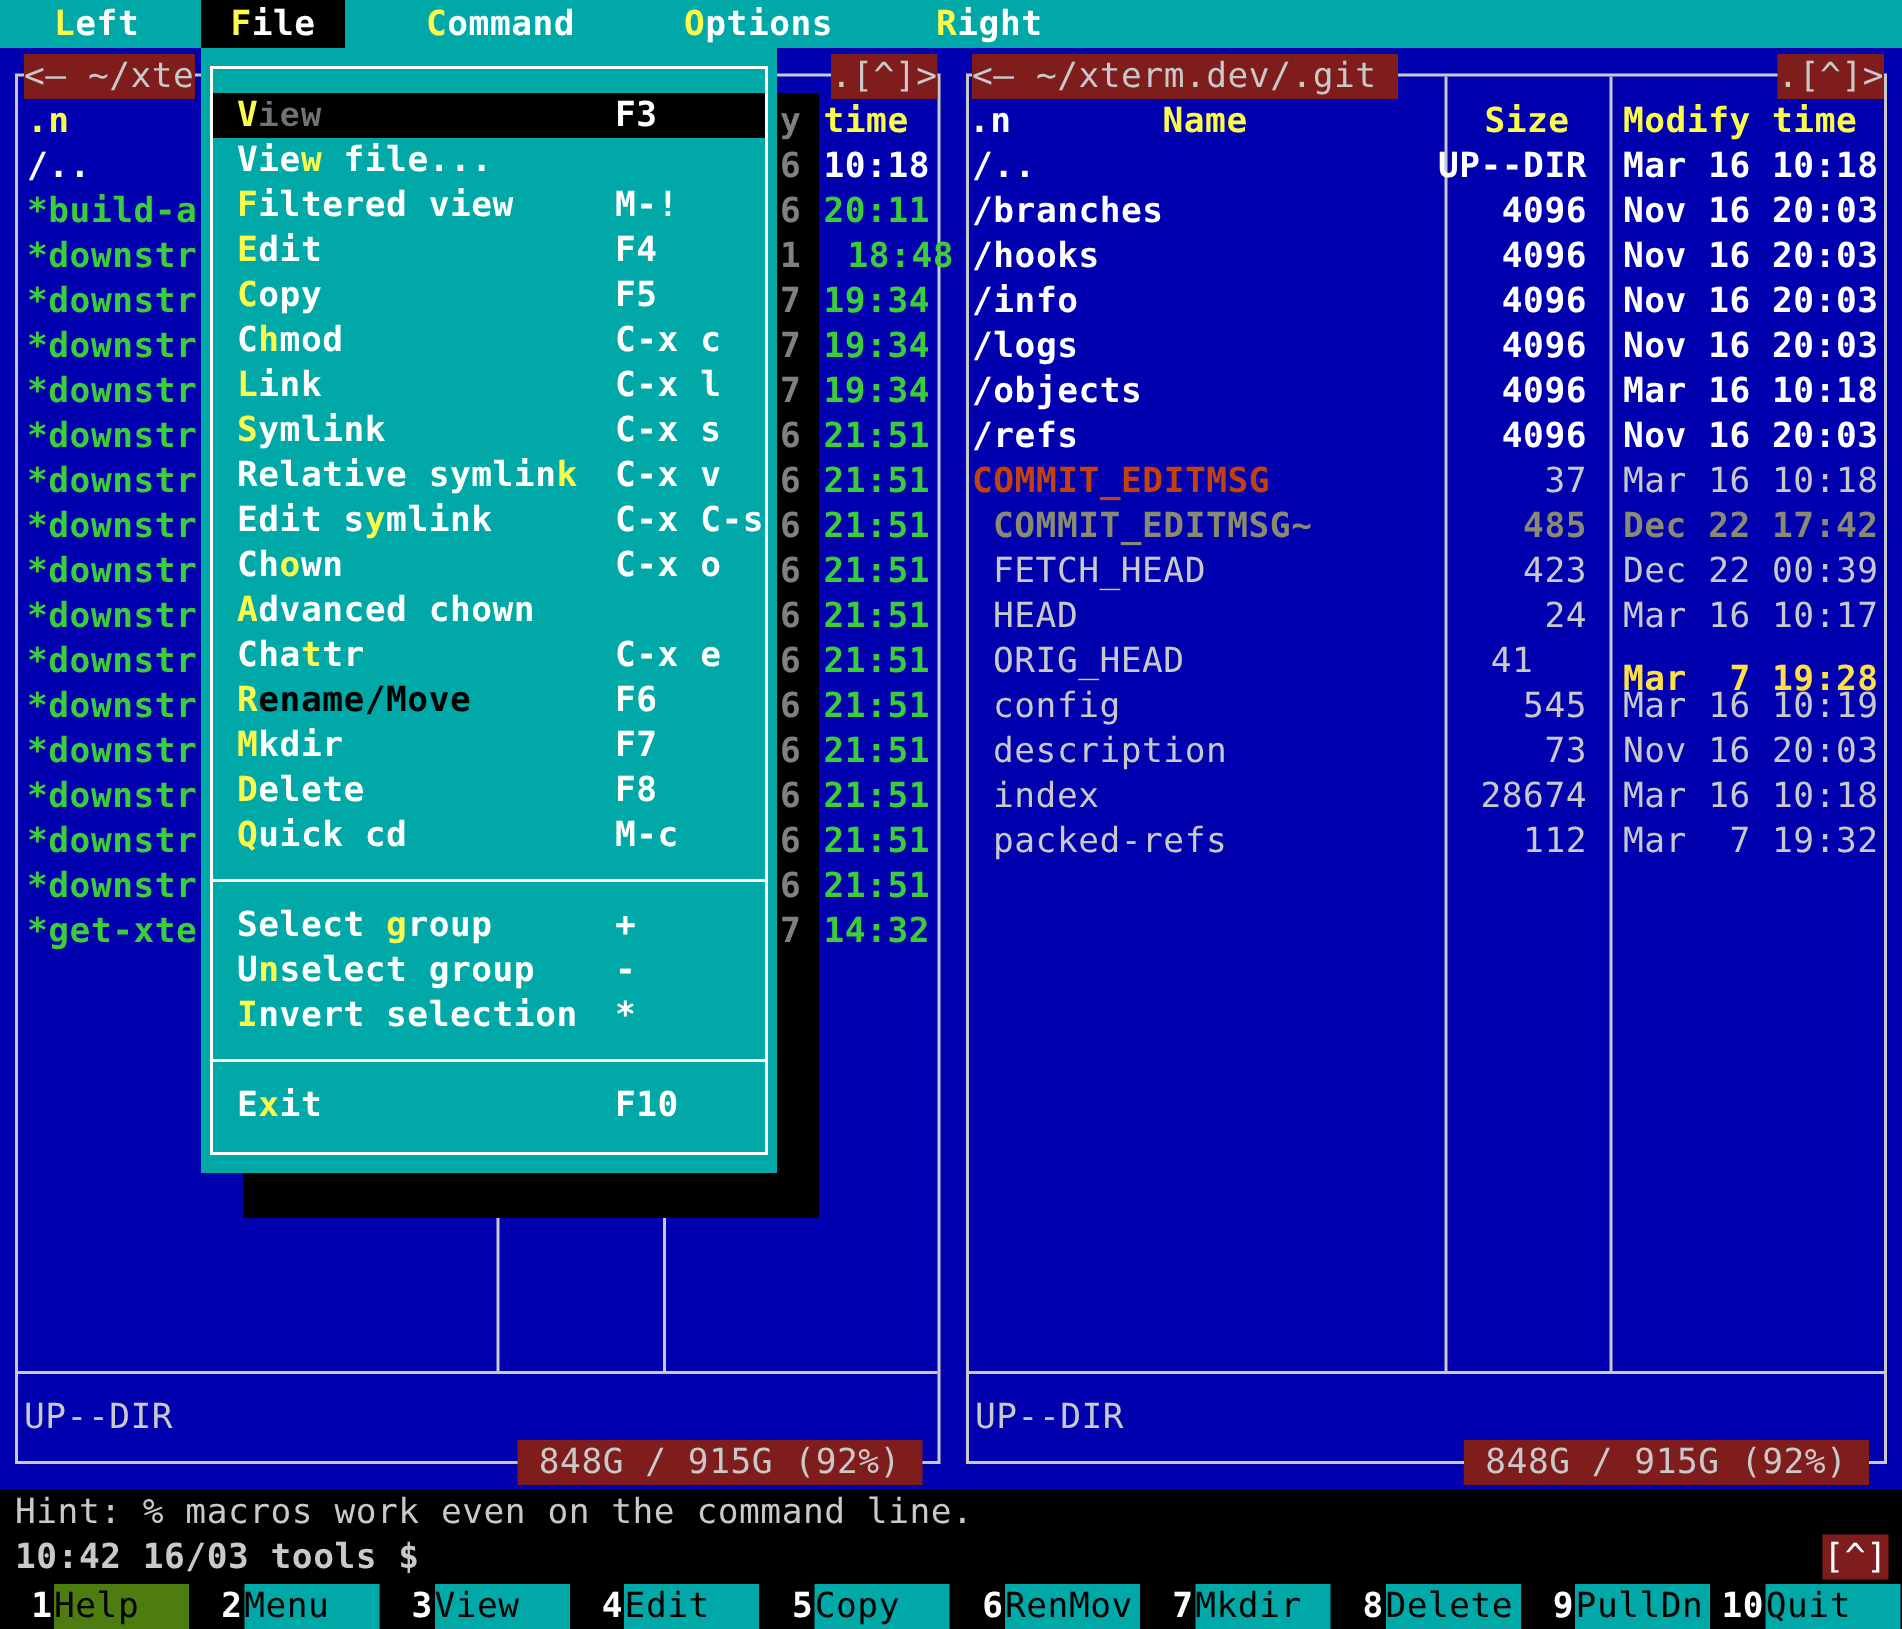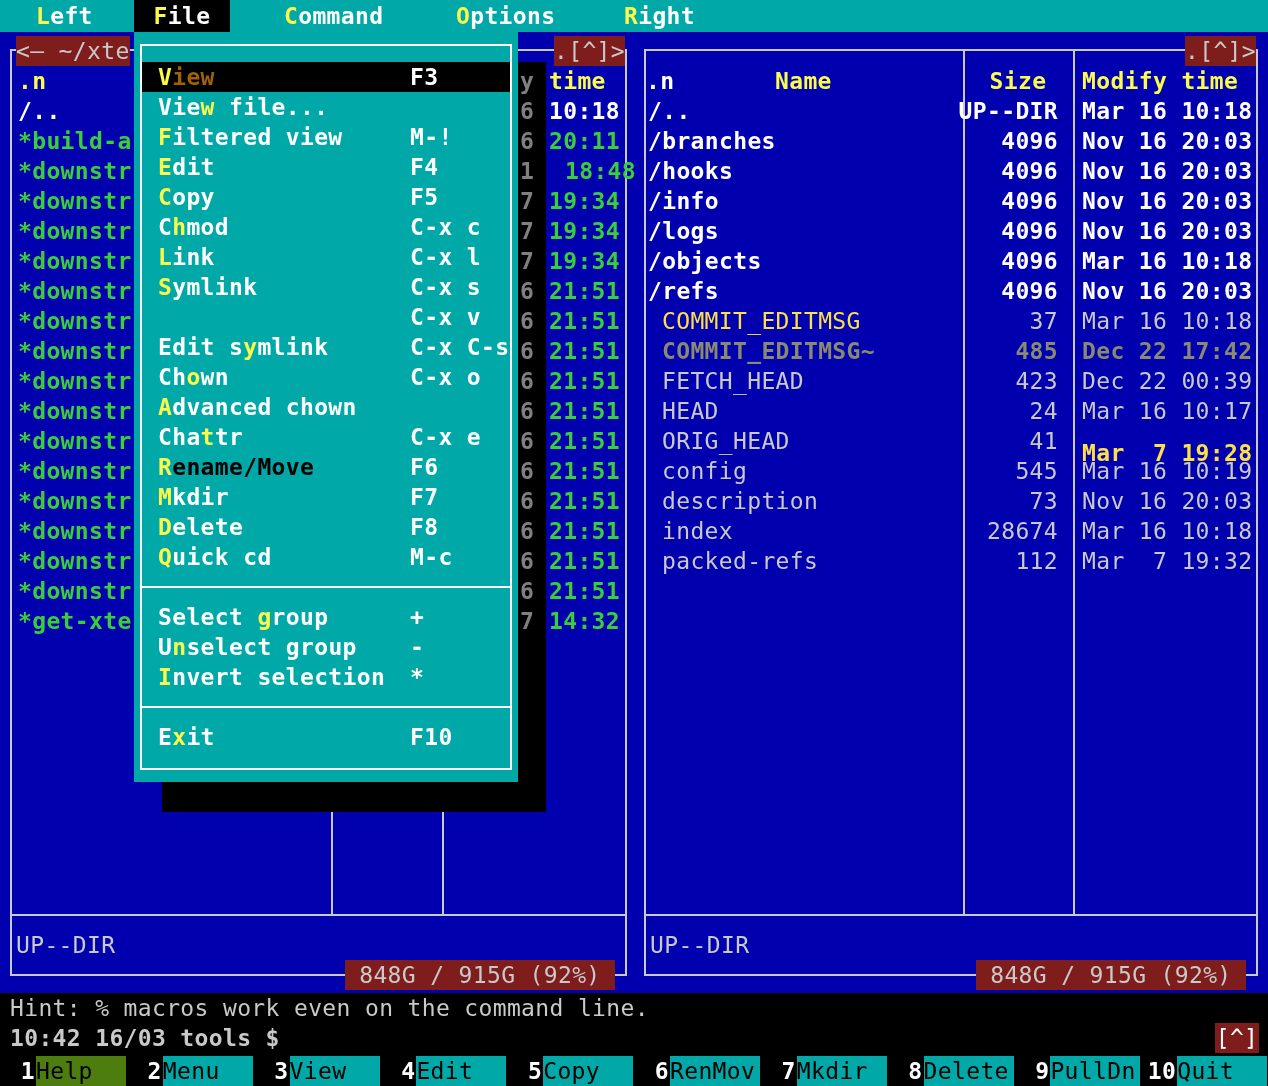--- a/index.html
+++ b/index.html
@@ -76,20 +76,21 @@
       <div class="abs b" style="left: 18px; top: 606px; color: rgb(59, 206, 59); z-index: 3;">*get-xte</div>
       <div class="abs b" style="left: 549px; top: 606px; color: rgb(59, 206, 59); z-index: 3;">14:32</div>
     </div>
   <div class="abs z3" style="left:16px;top:930px;color:#C9C9C9;">UP--DIR</div>
   <div class="abs bluebg z3" style="left:345px;top:960px;height:30px;color:#C9C9C9;"> 848G / 915G (92%) </div>
 
   <div class="pbox" style="left:644px;top:49px;width:614px;height:927px;"></div>
   <div class="vline" style="left:963px;top:51px;width:2px;height:864px;"></div>
   <div class="vline" style="left:1073px;top:51px;width:2px;height:864px;"></div>
   <div class="hline" style="left:646px;top:914px;width:610px;height:2px;"></div>
+  <div class="abs bluebg z3" style="left:648px;top:36px;height:30px;color:#C9C9C9;">&lt;— ~/xterm.dev/.git </div>
   <div class="abs bluebg z3" style="left:1185px;top:36px;height:30px;color:#C9C9C9;">.[^]&gt;</div>
   <div class="abs b z3" style="left:646px;top:66px;color:#FFFFFF;">.n</div>
   <div class="abs b z3" style="left:775px;top:66px;color:#FBFB4C;">Name</div>
   <div class="abs b z3" style="left:963px;top:66px;width:110px;text-align:center;color:#FBFB4C;">Size</div>
   <div class="abs b z3" style="left:1082px;top:66px;color:#FBFB4C;">Modify time</div>
   <div>
       <div class="abs b" style="left: 648px; top: 96px; color: rgb(255, 255, 255); z-index: 3;">/..</div>
       <div class="abs b" style="left: 958px; top: 96px; width: 100px; text-align: right; color: rgb(255, 255, 255); z-index: 3;">UP--DIR</div>
       <div class="abs b" style="left: 1082px; top: 96px; color: rgb(255, 255, 255); z-index: 3;">Mar 16 10:18</div>
       <div class="abs b" style="left: 648px; top: 126px; color: rgb(255, 255, 255); z-index: 3;">/branches</div>
@@ -103,34 +104,34 @@
       <div class="abs b" style="left: 1082px; top: 186px; color: rgb(255, 255, 255); z-index: 3;">Nov 16 20:03</div>
       <div class="abs b" style="left: 648px; top: 216px; color: rgb(255, 255, 255); z-index: 3;">/logs</div>
       <div class="abs b" style="left: 958px; top: 216px; width: 100px; text-align: right; color: rgb(255, 255, 255); z-index: 3;">4096</div>
       <div class="abs b" style="left: 1082px; top: 216px; color: rgb(255, 255, 255); z-index: 3;">Nov 16 20:03</div>
       <div class="abs b" style="left: 648px; top: 246px; color: rgb(255, 255, 255); z-index: 3;">/objects</div>
       <div class="abs b" style="left: 958px; top: 246px; width: 100px; text-align: right; color: rgb(255, 255, 255); z-index: 3;">4096</div>
       <div class="abs b" style="left: 1082px; top: 246px; color: rgb(255, 255, 255); z-index: 3;">Mar 16 10:18</div>
       <div class="abs b" style="left: 648px; top: 276px; color: rgb(255, 255, 255); z-index: 3;">/refs</div>
       <div class="abs b" style="left: 958px; top: 276px; width: 100px; text-align: right; color: rgb(255, 255, 255); z-index: 3;">4096</div>
       <div class="abs b" style="left: 1082px; top: 276px; color: rgb(255, 255, 255); z-index: 3;">Nov 16 20:03</div>
-      <div class="abs" style="left: 662px; top: 306px; color: #fde047; z-index: 3;">COMMIT_EDITMSG</div>
+      <div class="abs" style="left: 648px; top: 306px; color: #c2410c; z-index: 3; font-weight: bold;">COMMIT_EDITMSG</div>
       <div class="abs" style="left: 958px; top: 306px; width: 100px; text-align: right; color: rgb(201, 201, 201); z-index: 3;">37</div>
       <div class="abs" style="left: 1082px; top: 306px; color: rgb(201, 201, 201); z-index: 3;">Mar 16 10:18</div>
       <div class="abs b" style="left: 662px; top: 336px; color: rgb(138, 138, 112); z-index: 3;">COMMIT_EDITMSG~</div>
       <div class="abs b" style="left: 958px; top: 336px; width: 100px; text-align: right; color: rgb(138, 138, 112); z-index: 3;">485</div>
       <div class="abs b" style="left: 1082px; top: 336px; color: rgb(138, 138, 112); z-index: 3;">Dec 22 17:42</div>
       <div class="abs" style="left: 662px; top: 366px; color: rgb(201, 201, 201); z-index: 3;">FETCH_HEAD</div>
       <div class="abs" style="left: 958px; top: 366px; width: 100px; text-align: right; color: rgb(201, 201, 201); z-index: 3;">423</div>
       <div class="abs" style="left: 1082px; top: 366px; color: rgb(201, 201, 201); z-index: 3;">Dec 22 00:39</div>
       <div class="abs" style="left: 662px; top: 396px; color: rgb(201, 201, 201); z-index: 3;">HEAD</div>
       <div class="abs" style="left: 958px; top: 396px; width: 100px; text-align: right; color: rgb(201, 201, 201); z-index: 3;">24</div>
       <div class="abs" style="left: 1082px; top: 396px; color: rgb(201, 201, 201); z-index: 3;">Mar 16 10:17</div>
       <div class="abs" style="left: 662px; top: 426px; color: rgb(201, 201, 201); z-index: 3;">ORIG_HEAD</div>
-      <div class="abs" style="left: 958px; top: 426px; width: 100px; text-align: right; color: rgb(201, 201, 201); z-index: 3;">41</div>
+      <div class="abs" style="left: 958px; top: 426px; width: 100px; text-align: center; color: rgb(201, 201, 201); z-index: 3;">41</div>
       <div class="abs" style="left: 1082px; top: 438px; color: #fde047; z-index: 3; font-weight: bold;">Mar  7 19:28</div>
       <div class="abs" style="left: 662px; top: 456px; color: rgb(201, 201, 201); z-index: 3;">config</div>
       <div class="abs" style="left: 958px; top: 456px; width: 100px; text-align: right; color: rgb(201, 201, 201); z-index: 3;">545</div>
       <div class="abs" style="left: 1082px; top: 456px; color: rgb(201, 201, 201); z-index: 3;">Mar 16 10:19</div>
       <div class="abs" style="left: 662px; top: 486px; color: rgb(201, 201, 201); z-index: 3;">description</div>
       <div class="abs" style="left: 958px; top: 486px; width: 100px; text-align: right; color: rgb(201, 201, 201); z-index: 3;">73</div>
       <div class="abs" style="left: 1082px; top: 486px; color: rgb(201, 201, 201); z-index: 3;">Nov 16 20:03</div>
       <div class="abs" style="left: 662px; top: 516px; color: rgb(201, 201, 201); z-index: 3;">index</div>
       <div class="abs" style="left: 958px; top: 516px; width: 100px; text-align: right; color: rgb(201, 201, 201); z-index: 3;">28674</div>
       <div class="abs" style="left: 1082px; top: 516px; color: rgb(201, 201, 201); z-index: 3;">Mar 16 10:18</div>
@@ -159,29 +160,29 @@
       <div class="abs b" style="left: 520px; top: 456px; color: rgb(128, 128, 128); z-index: 3;">6</div>
       <div class="abs b" style="left: 520px; top: 486px; color: rgb(128, 128, 128); z-index: 3;">6</div>
       <div class="abs b" style="left: 520px; top: 516px; color: rgb(128, 128, 128); z-index: 3;">6</div>
       <div class="abs b" style="left: 520px; top: 546px; color: rgb(128, 128, 128); z-index: 3;">6</div>
       <div class="abs b" style="left: 520px; top: 576px; color: rgb(128, 128, 128); z-index: 3;">6</div>
       <div class="abs b" style="left: 520px; top: 606px; color: rgb(128, 128, 128); z-index: 3;">7</div>
     </div>
 
   <div class="menu">
     <div class="menuborder"></div>
-  <div class="abs" style="left: 8px; top: 30px; width: 368px; height: 30px; background: rgb(0, 0, 0);"><div class="abs b" style="left: 16px; top: 0px;"><span style="color: rgb(251, 251, 76);">V</span><span style="color: #a16207;">iew</span></div><div class="abs b" style="left: 268px; top: 0px; color: rgb(255, 255, 255);">F3</div></div>
+  <div class="abs" style="left: 8px; top: 30px; width: 368px; height: 30px; background: rgb(0, 0, 0);"><div class="abs b" style="left: 16px; top: 0px;"><span style="color: rgb(251, 251, 76);">V</span><span style="color: #737373; font-family: Liberation Mono, monospace;">iew</span></div><div class="abs b" style="left: 268px; top: 0px; color: rgb(255, 255, 255);">F3</div></div>
       <div class="abs" style="left: 8px; top: 60px; width: 368px; height: 30px; background: transparent;"><div class="abs b" style="left: 16px; top: 0px;"><span style="color: rgb(255, 255, 255);">Vie</span><span style="color: rgb(251, 251, 76);">w</span><span style="color: rgb(255, 255, 255);"> file...</span></div></div>
       <div class="abs" style="left: 8px; top: 90px; width: 368px; height: 30px; background: transparent;"><div class="abs b" style="left: 16px; top: 0px;"><span style="color: rgb(251, 251, 76);">F</span><span style="color: rgb(255, 255, 255);">iltered view</span></div><div class="abs b" style="left: 268px; top: 0px; color: rgb(255, 255, 255);">M-!</div></div>
       <div class="abs" style="left: 8px; top: 120px; width: 368px; height: 30px; background: transparent;"><div class="abs b" style="left: 16px; top: 0px;"><span style="color: rgb(251, 251, 76);">E</span><span style="color: rgb(255, 255, 255);">dit</span></div><div class="abs b" style="left: 268px; top: 0px; color: rgb(255, 255, 255);">F4</div></div>
       <div class="abs" style="left: 8px; top: 150px; width: 368px; height: 30px; background: transparent;"><div class="abs b" style="left: 16px; top: 0px;"><span style="color: rgb(251, 251, 76);">C</span><span style="color: rgb(255, 255, 255);">opy</span></div><div class="abs b" style="left: 268px; top: 0px; color: rgb(255, 255, 255);">F5</div></div>
       <div class="abs" style="left: 8px; top: 180px; width: 368px; height: 30px; background: transparent;"><div class="abs b" style="left: 16px; top: 0px;"><span style="color: rgb(255, 255, 255);">C</span><span style="color: rgb(251, 251, 76);">h</span><span style="color: rgb(255, 255, 255);">mod</span></div><div class="abs b" style="left: 268px; top: 0px; color: rgb(255, 255, 255);">C-x c</div></div>
       <div class="abs" style="left: 8px; top: 210px; width: 368px; height: 30px; background: transparent;"><div class="abs b" style="left: 16px; top: 0px;"><span style="color: rgb(251, 251, 76);">L</span><span style="color: rgb(255, 255, 255);">ink</span></div><div class="abs b" style="left: 268px; top: 0px; color: rgb(255, 255, 255);">C-x l</div></div>
       <div class="abs" style="left: 8px; top: 240px; width: 368px; height: 30px; background: transparent;"><div class="abs b" style="left: 16px; top: 0px;"><span style="color: rgb(251, 251, 76);">S</span><span style="color: rgb(255, 255, 255);">ymlink</span></div><div class="abs b" style="left: 268px; top: 0px; color: rgb(255, 255, 255);">C-x s</div></div>
-      <div class="abs" style="left: 8px; top: 270px; width: 368px; height: 30px; background: transparent;"><div class="abs b" style="left: 268px; top: 0px; color: rgb(255, 255, 255);">C-x v</div></div>
+      <div class="abs" style="left: 8px; top: 270px; width: 368px; height: 30px; background: transparent;"><div class="abs b" style="left: 16px; top: 0px;"><span style="color: rgb(255, 255, 255);">Relative symlin</span><span style="color: rgb(251, 251, 76);">k</span></div><div class="abs b" style="left: 268px; top: 0px; color: rgb(255, 255, 255);">C-x v</div></div>
       <div class="abs" style="left: 8px; top: 300px; width: 368px; height: 30px; background: transparent;"><div class="abs b" style="left: 16px; top: 0px;"><span style="color: rgb(255, 255, 255);">Edit s</span><span style="color: rgb(251, 251, 76);">y</span><span style="color: rgb(255, 255, 255);">mlink</span></div><div class="abs b" style="left: 268px; top: 0px; color: rgb(255, 255, 255);">C-x C-s</div></div>
       <div class="abs" style="left: 8px; top: 330px; width: 368px; height: 30px; background: transparent;"><div class="abs b" style="left: 16px; top: 0px;"><span style="color: rgb(255, 255, 255);">Ch</span><span style="color: rgb(251, 251, 76);">o</span><span style="color: rgb(255, 255, 255);">wn</span></div><div class="abs b" style="left: 268px; top: 0px; color: rgb(255, 255, 255);">C-x o</div></div>
       <div class="abs" style="left: 8px; top: 360px; width: 368px; height: 30px; background: transparent;"><div class="abs b" style="left: 16px; top: 0px;"><span style="color: rgb(251, 251, 76);">A</span><span style="color: rgb(255, 255, 255);">dvanced chown</span></div></div>
       <div class="abs" style="left: 8px; top: 390px; width: 368px; height: 30px; background: transparent;"><div class="abs b" style="left: 16px; top: 0px;"><span style="color: rgb(255, 255, 255);">Cha</span><span style="color: rgb(251, 251, 76);">t</span><span style="color: rgb(255, 255, 255);">tr</span></div><div class="abs b" style="left: 268px; top: 0px; color: rgb(255, 255, 255);">C-x e</div></div>
       <div class="abs" style="left: 8px; top: 420px; width: 368px; height: 30px; background: transparent;"><div class="abs b" style="left: 16px; top: 0px;"><span style="color: rgb(251, 251, 76);">R</span><span style="color: #000000;">ename/Move</span></div><div class="abs b" style="left: 268px; top: 0px; color: rgb(255, 255, 255);">F6</div></div>
       <div class="abs" style="left: 8px; top: 450px; width: 368px; height: 30px; background: transparent;"><div class="abs b" style="left: 16px; top: 0px;"><span style="color: rgb(251, 251, 76);">M</span><span style="color: rgb(255, 255, 255);">kdir</span></div><div class="abs b" style="left: 268px; top: 0px; color: rgb(255, 255, 255);">F7</div></div>
       <div class="abs" style="left: 8px; top: 480px; width: 368px; height: 30px; background: transparent;"><div class="abs b" style="left: 16px; top: 0px;"><span style="color: rgb(251, 251, 76);">D</span><span style="color: rgb(255, 255, 255);">elete</span></div><div class="abs b" style="left: 268px; top: 0px; color: rgb(255, 255, 255);">F8</div></div>
       <div class="abs" style="left: 8px; top: 510px; width: 368px; height: 30px; background: transparent;"><div class="abs b" style="left: 16px; top: 0px;"><span style="color: rgb(251, 251, 76);">Q</span><span style="color: rgb(255, 255, 255);">uick cd</span></div><div class="abs b" style="left: 268px; top: 0px; color: rgb(255, 255, 255);">M-c</div></div>
       <div class="abs" style="left: 6px; top: 554px; width: 372px; height: 2px; background: rgb(255, 255, 255);"></div>
       <div class="abs" style="left: 8px; top: 570px; width: 368px; height: 30px; background: transparent;"><div class="abs b" style="left: 16px; top: 0px;"><span style="color: rgb(255, 255, 255);">Select </span><span style="color: rgb(251, 251, 76);">g</span><span style="color: rgb(255, 255, 255);">roup</span></div><div class="abs b" style="left: 268px; top: 0px; color: rgb(255, 255, 255);">+</div></div>

